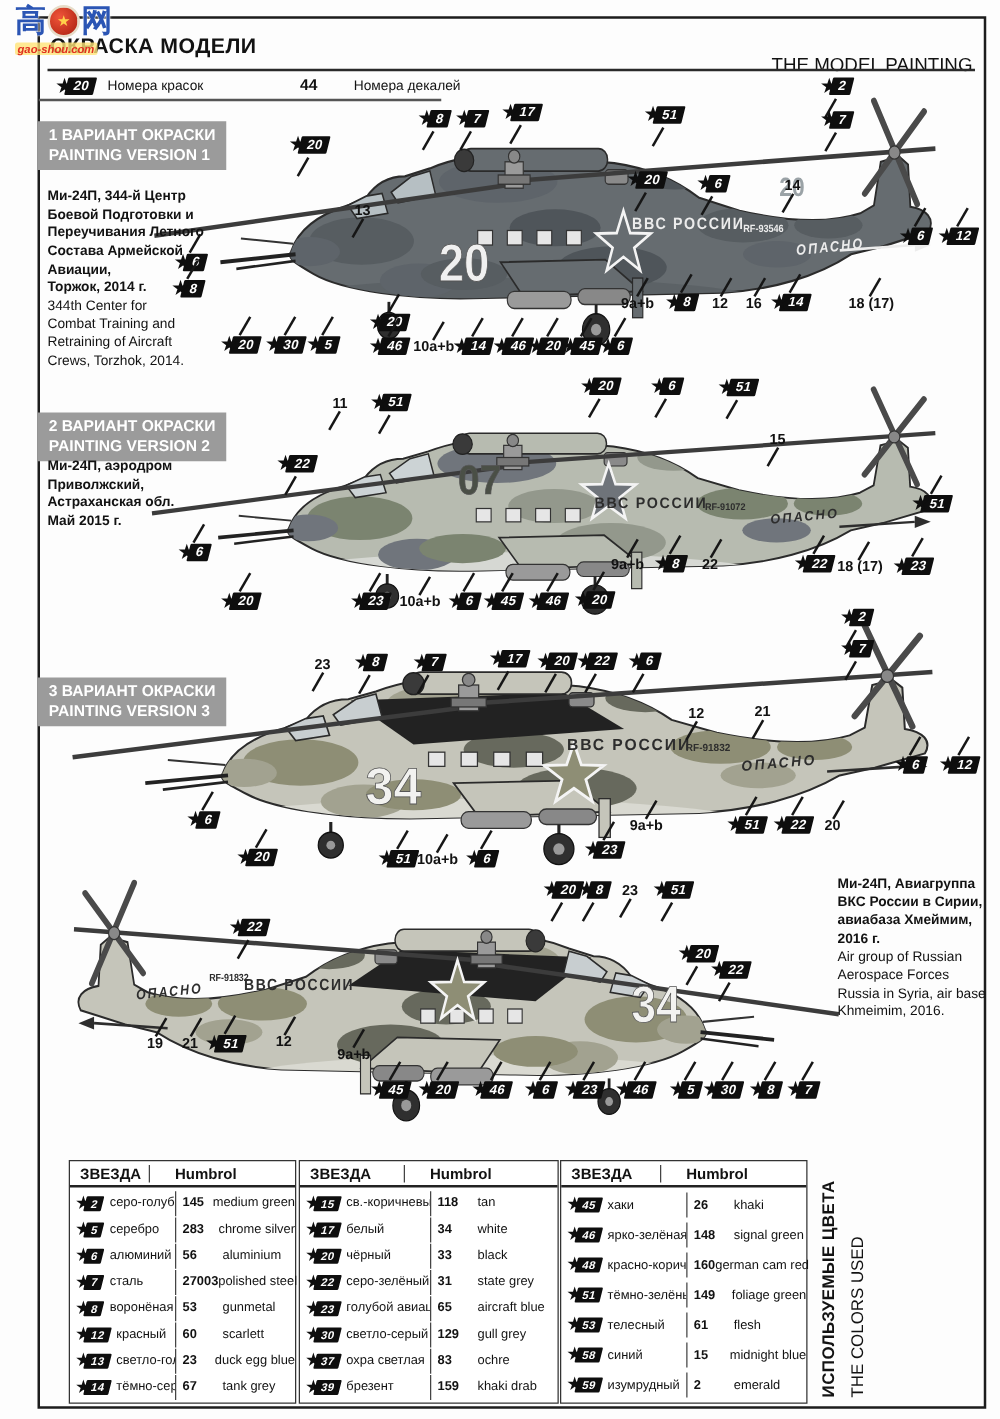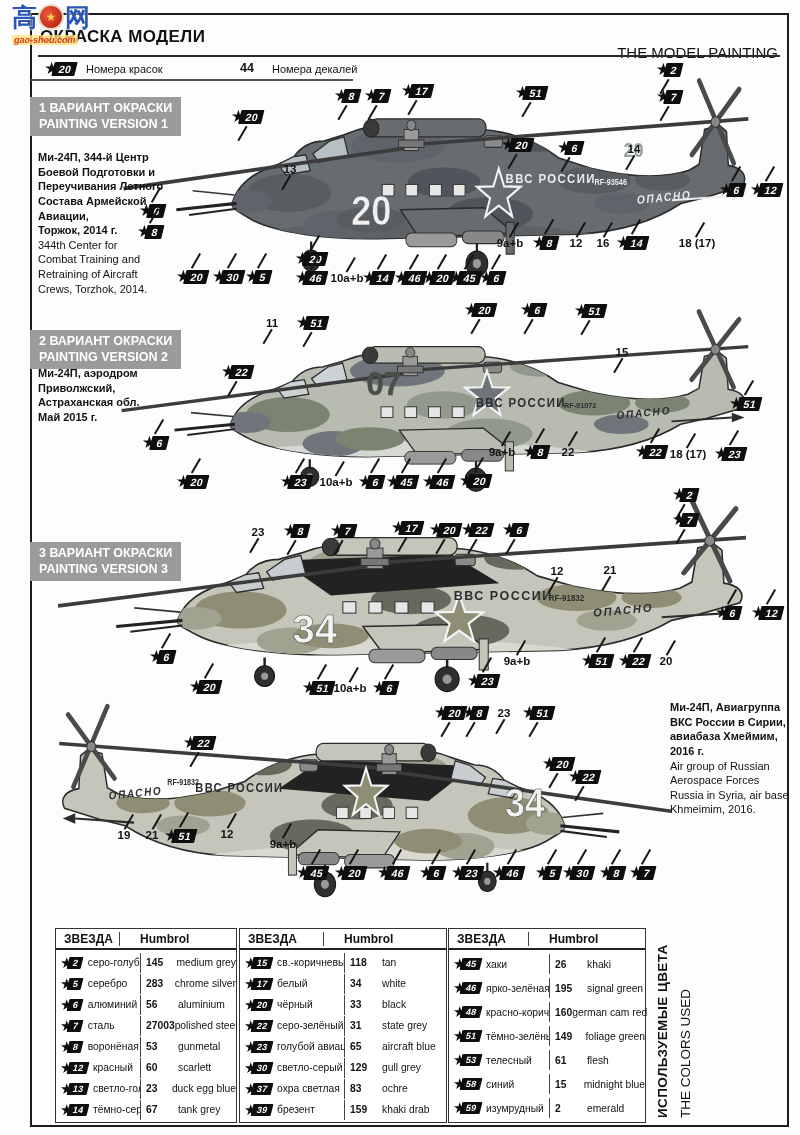--- a/index.html
+++ b/index.html
@@ -8,21 +8,21 @@
   .frame{position:absolute;left:30px;top:13px;width:755px;height:1110px;
          border:2px solid #1c1c1c;}
   
   .title-ru{position:absolute;left:40px;top:27px;font-size:17px;font-weight:bold;letter-spacing:.4px;}
   .title-en{position:absolute;right:22px;top:44px;font-size:15px;font-weight:500;}
   .header-rule{position:absolute;left:38px;top:55px;width:742px;height:2px;background:#2a2a2a;}
   .legend{position:absolute;left:44px;top:60px;width:400px;height:18px;font-size:11px;}
   .legend .sb{position:absolute;left:0;top:2px;}
   .legend .l1{position:absolute;left:42px;top:3px;}
   .legend .decnum{position:absolute;left:196px;top:1px;font-weight:bold;font-size:12.5px;}
-  .legend .l2{position:absolute;left:228px;top:3px;}
+  .legend .l2{position:absolute;left:239px;top:3px;}
   .legend-rule{position:absolute;left:31px;top:79px;width:322px;height:2px;background:#555;}
   
   .wm{position:absolute;left:12px;top:4px;z-index:20;line-height:1;}
   .wm-row{display:flex;align-items:center;}
   .wm-ch{font-size:25px;font-weight:bold;color:#2b55b4;text-shadow:0 0 2px #fff,0 0 1px #fff;}
   .wm-badge{width:22px;height:22px;border-radius:50%;background:radial-gradient(circle at 35% 35%,#f0553a,#a81d0d);
             color:#ffd24a;font-size:12px;display:flex;align-items:center;justify-content:center;
             margin:0 1px;border:2px solid #e6dcc8;}
   .wm-domain{font-size:9px;font-weight:bold;font-style:italic;color:#e03020;
              background:rgba(255,228,120,.8);padding:0 2px;border-radius:2px;}
@@ -741,21 +741,21 @@
   </div>
   <div class="tbody">
       <div class="trow">
         <span class="sb">
           <span class="bstar">★</span>
           <span class="bflag">2</span>
         </span>
         <span class="tr-ru">серо-голубой</span>
         <span class="trr">
           <span class="tr-num">145</span>
-          <span class="tr-en">medium grey</span>
+          <span class="tr-en">medium green</span>
         </span>
       </div>
       <div class="trow">
         <span class="sb">
           <span class="bstar">★</span>
           <span class="bflag">5</span>
         </span>
         <span class="tr-ru">серебро</span>
         <span class="trr">
           <span class="tr-num">283</span>
@@ -943,21 +943,21 @@
           <span class="tr-en">khaki</span>
         </span>
       </div>
       <div class="trow">
         <span class="sb">
           <span class="bstar">★</span>
           <span class="bflag">46</span>
         </span>
         <span class="tr-ru">ярко-зелёная</span>
         <span class="trr">
-          <span class="tr-num">195</span>
+          <span class="tr-num">148</span>
           <span class="tr-en">signal green</span>
         </span>
       </div>
       <div class="trow">
         <span class="sb">
           <span class="bstar">★</span>
           <span class="bflag">48</span>
         </span>
         <span class="tr-ru">красно-коричнев.</span>
         <span class="trr">

